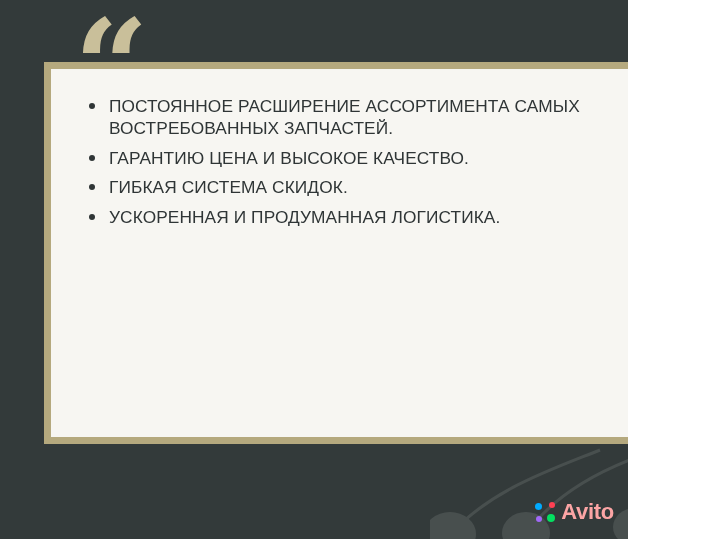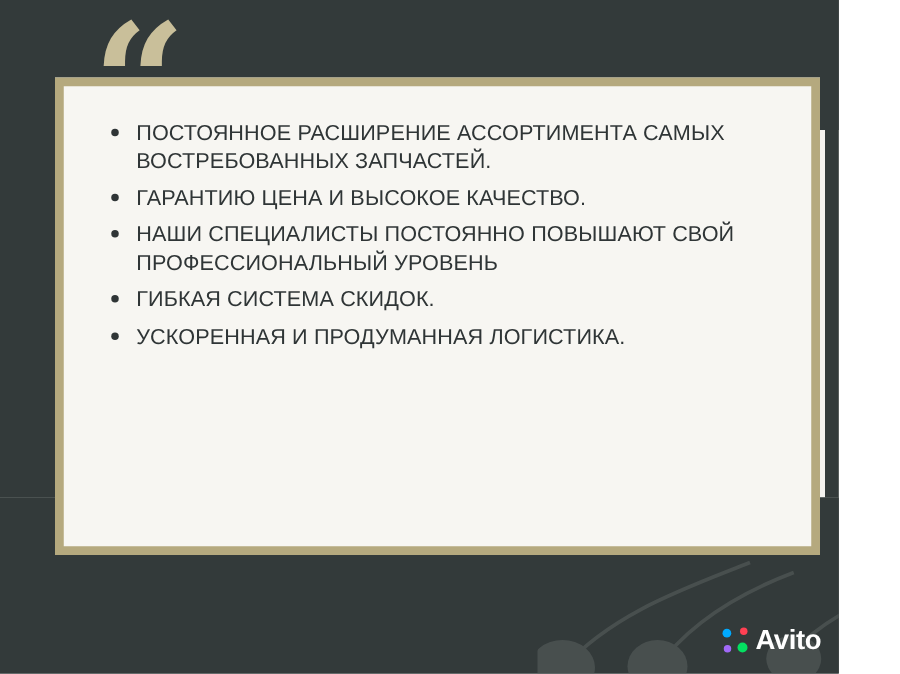--- a/index.html
+++ b/index.html
@@ -9,21 +9,20 @@
   }
   body {
     font-family: "Liberation Sans", sans-serif;
   }
   .canvas {
     position: relative;
     width: 628px;
     height: 539px;
     overflow: hidden;
     background: #333a3a;
-    padding-left: 43px;
   }
   
   .band-top {
     position: absolute;
     left: 0; top: 0;
     width: 720px; height: 104px;
     background: #333a3a;
   }
   .band-white {
     position: absolute;
@@ -124,21 +123,21 @@
   .logo-dots span {
     position: absolute;
     border-radius: 50%;
     display: block;
   }
   .d1 { width: 7px; height: 7px; background: #0af; left: 0; top: 1px; background: #00aaff; }
   .d2 { width: 6px; height: 6px; background: #ff4053; right: 0; top: 0px; }
   .d3 { width: 6px; height: 6px; background: #a169f7; left: 1px; bottom: 0px; }
   .d4 { width: 8px; height: 8px; background: #04e061; right: 0px; bottom: 0px; }
   .logo-text {
-    color: #ffffff;
+    color: #fca5a5;
     font-size: 22px;
     font-weight: 700;
     letter-spacing: -0.3px;
   }
 </style>
 </head>
 <body>
 
 <div class="canvas">
 
@@ -161,21 +160,20 @@
       <ellipse cx="262" cy="86" rx="20" ry="17"></ellipse>
     </g>
   </svg>
 
   <div class="quote-mark">“</div>
 
   <div class="card">
     <ul class="list">
       <li>ПОСТОЯННОЕ РАСШИРЕНИЕ АССОРТИМЕНТА САМЫХ ВОСТРЕБОВАННЫХ ЗАПЧАСТЕЙ.</li>
       <li>ГАРАНТИЮ ЦЕНА И ВЫСОКОЕ КАЧЕСТВО.</li>
-      <li>НАШИ СПЕЦИАЛИСТЫ ПОСТОЯННО ПОВЫШАЮТ СВОЙ ПРОФЕССИОНАЛЬНЫЙ УРОВЕНЬ</li>
       <li>ГИБКАЯ СИСТЕМА СКИДОК.</li>
       <li>УСКОРЕННАЯ И ПРОДУМАННАЯ ЛОГИСТИКА.</li>
     </ul>
   </div>
 
   <div class="logo">
     <div class="logo-dots">
       <span class="d1"></span>
       <span class="d2"></span>
       <span class="d3"></span>

